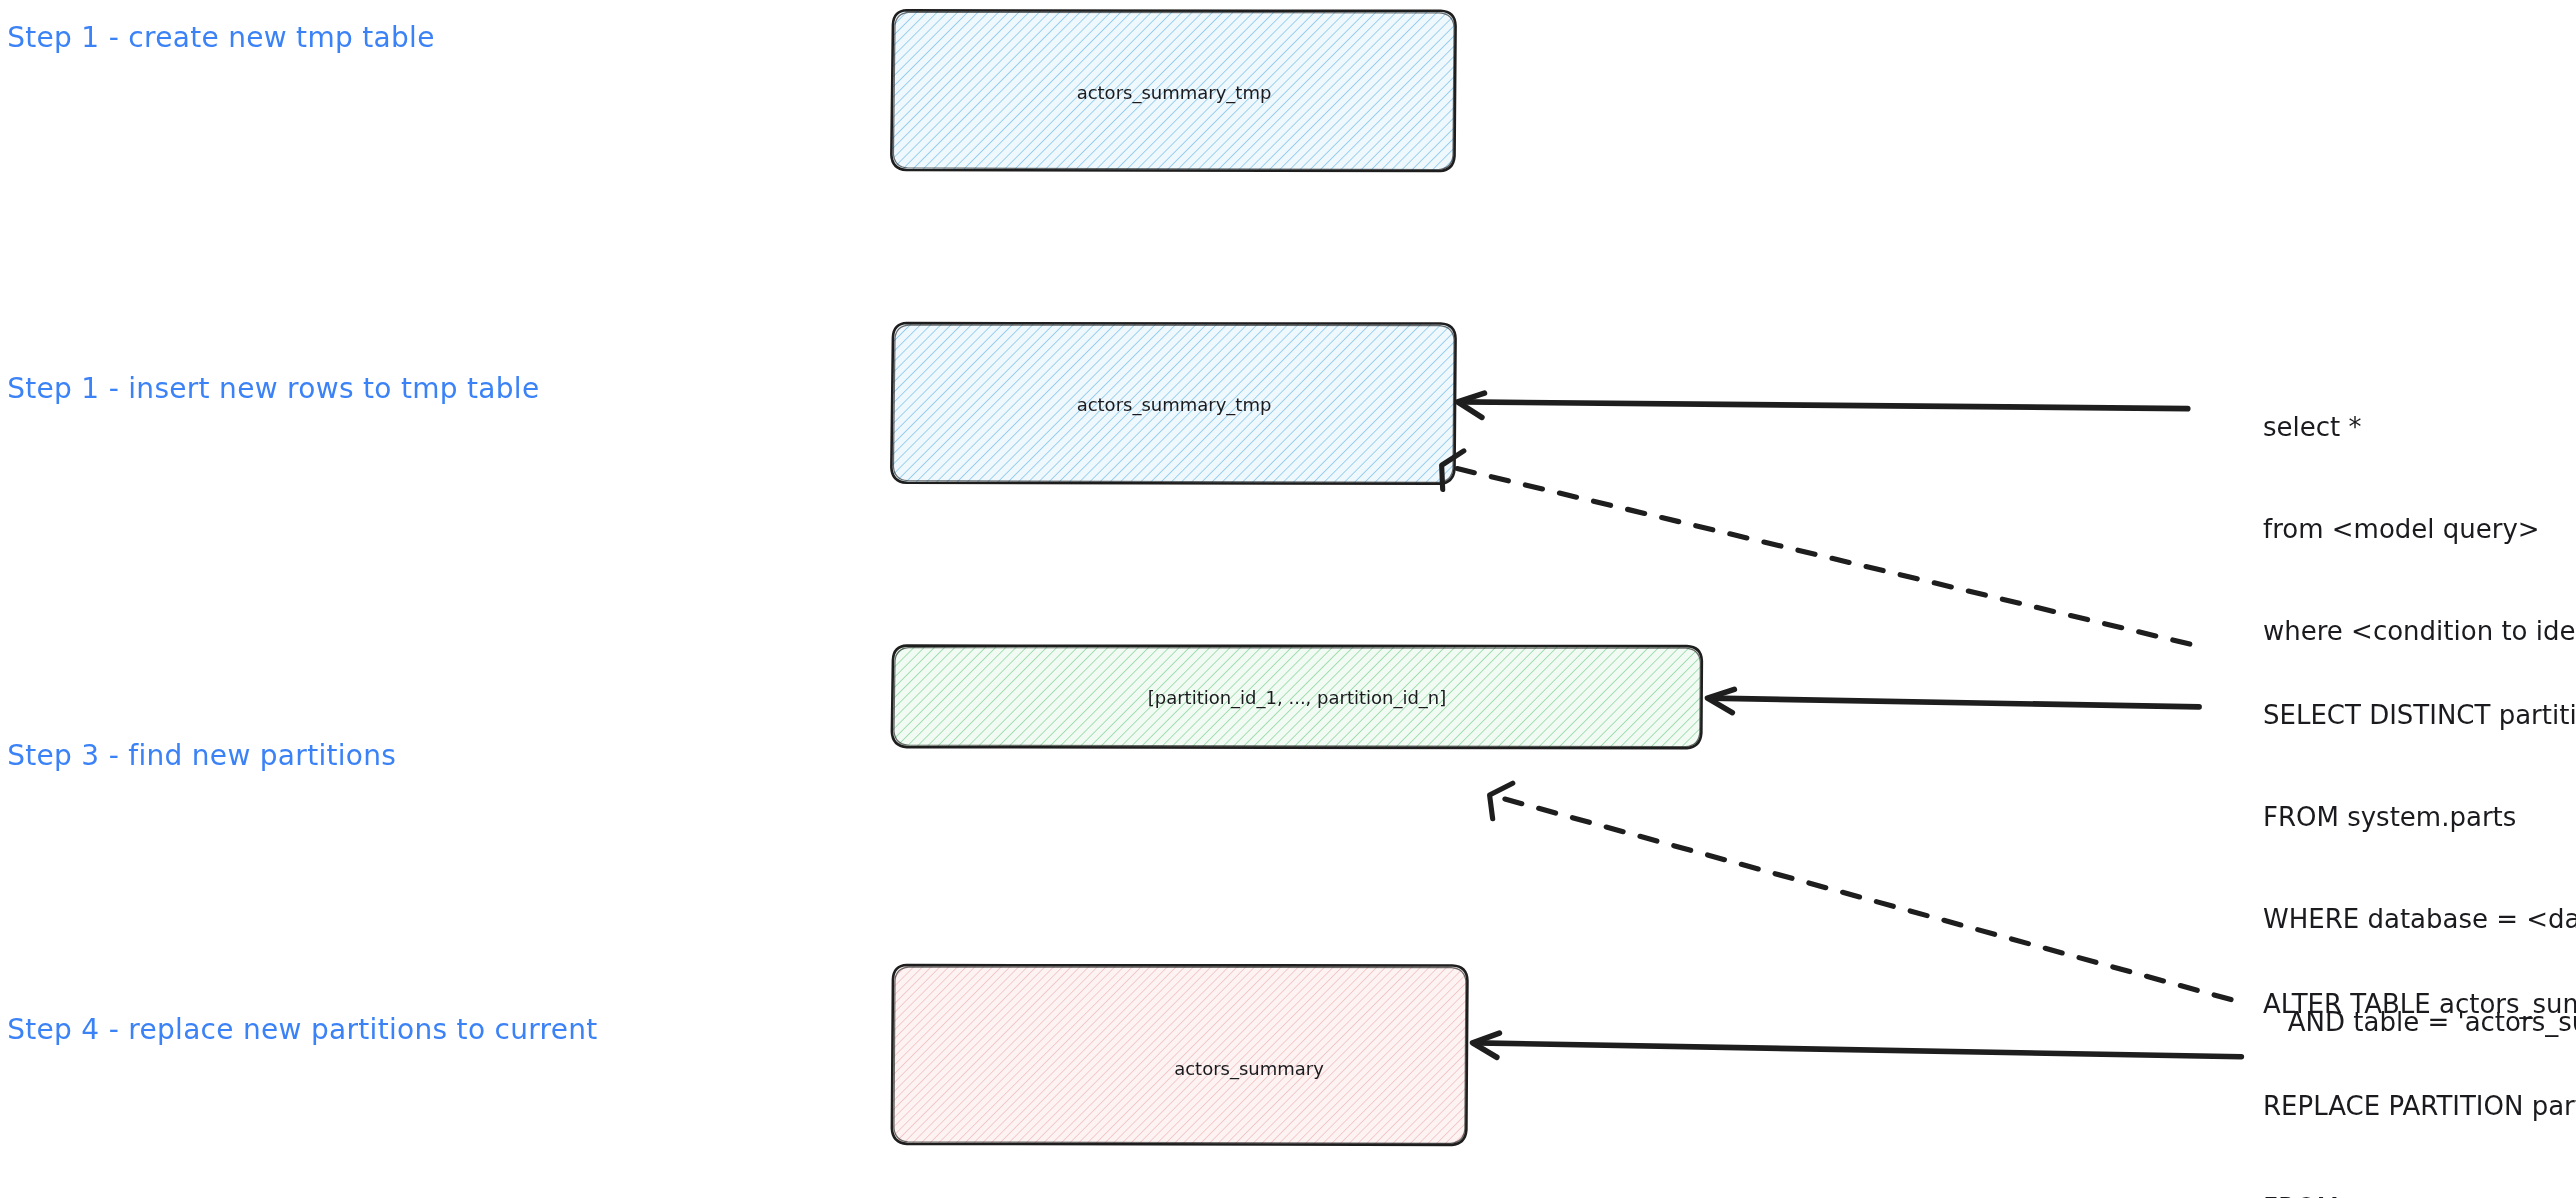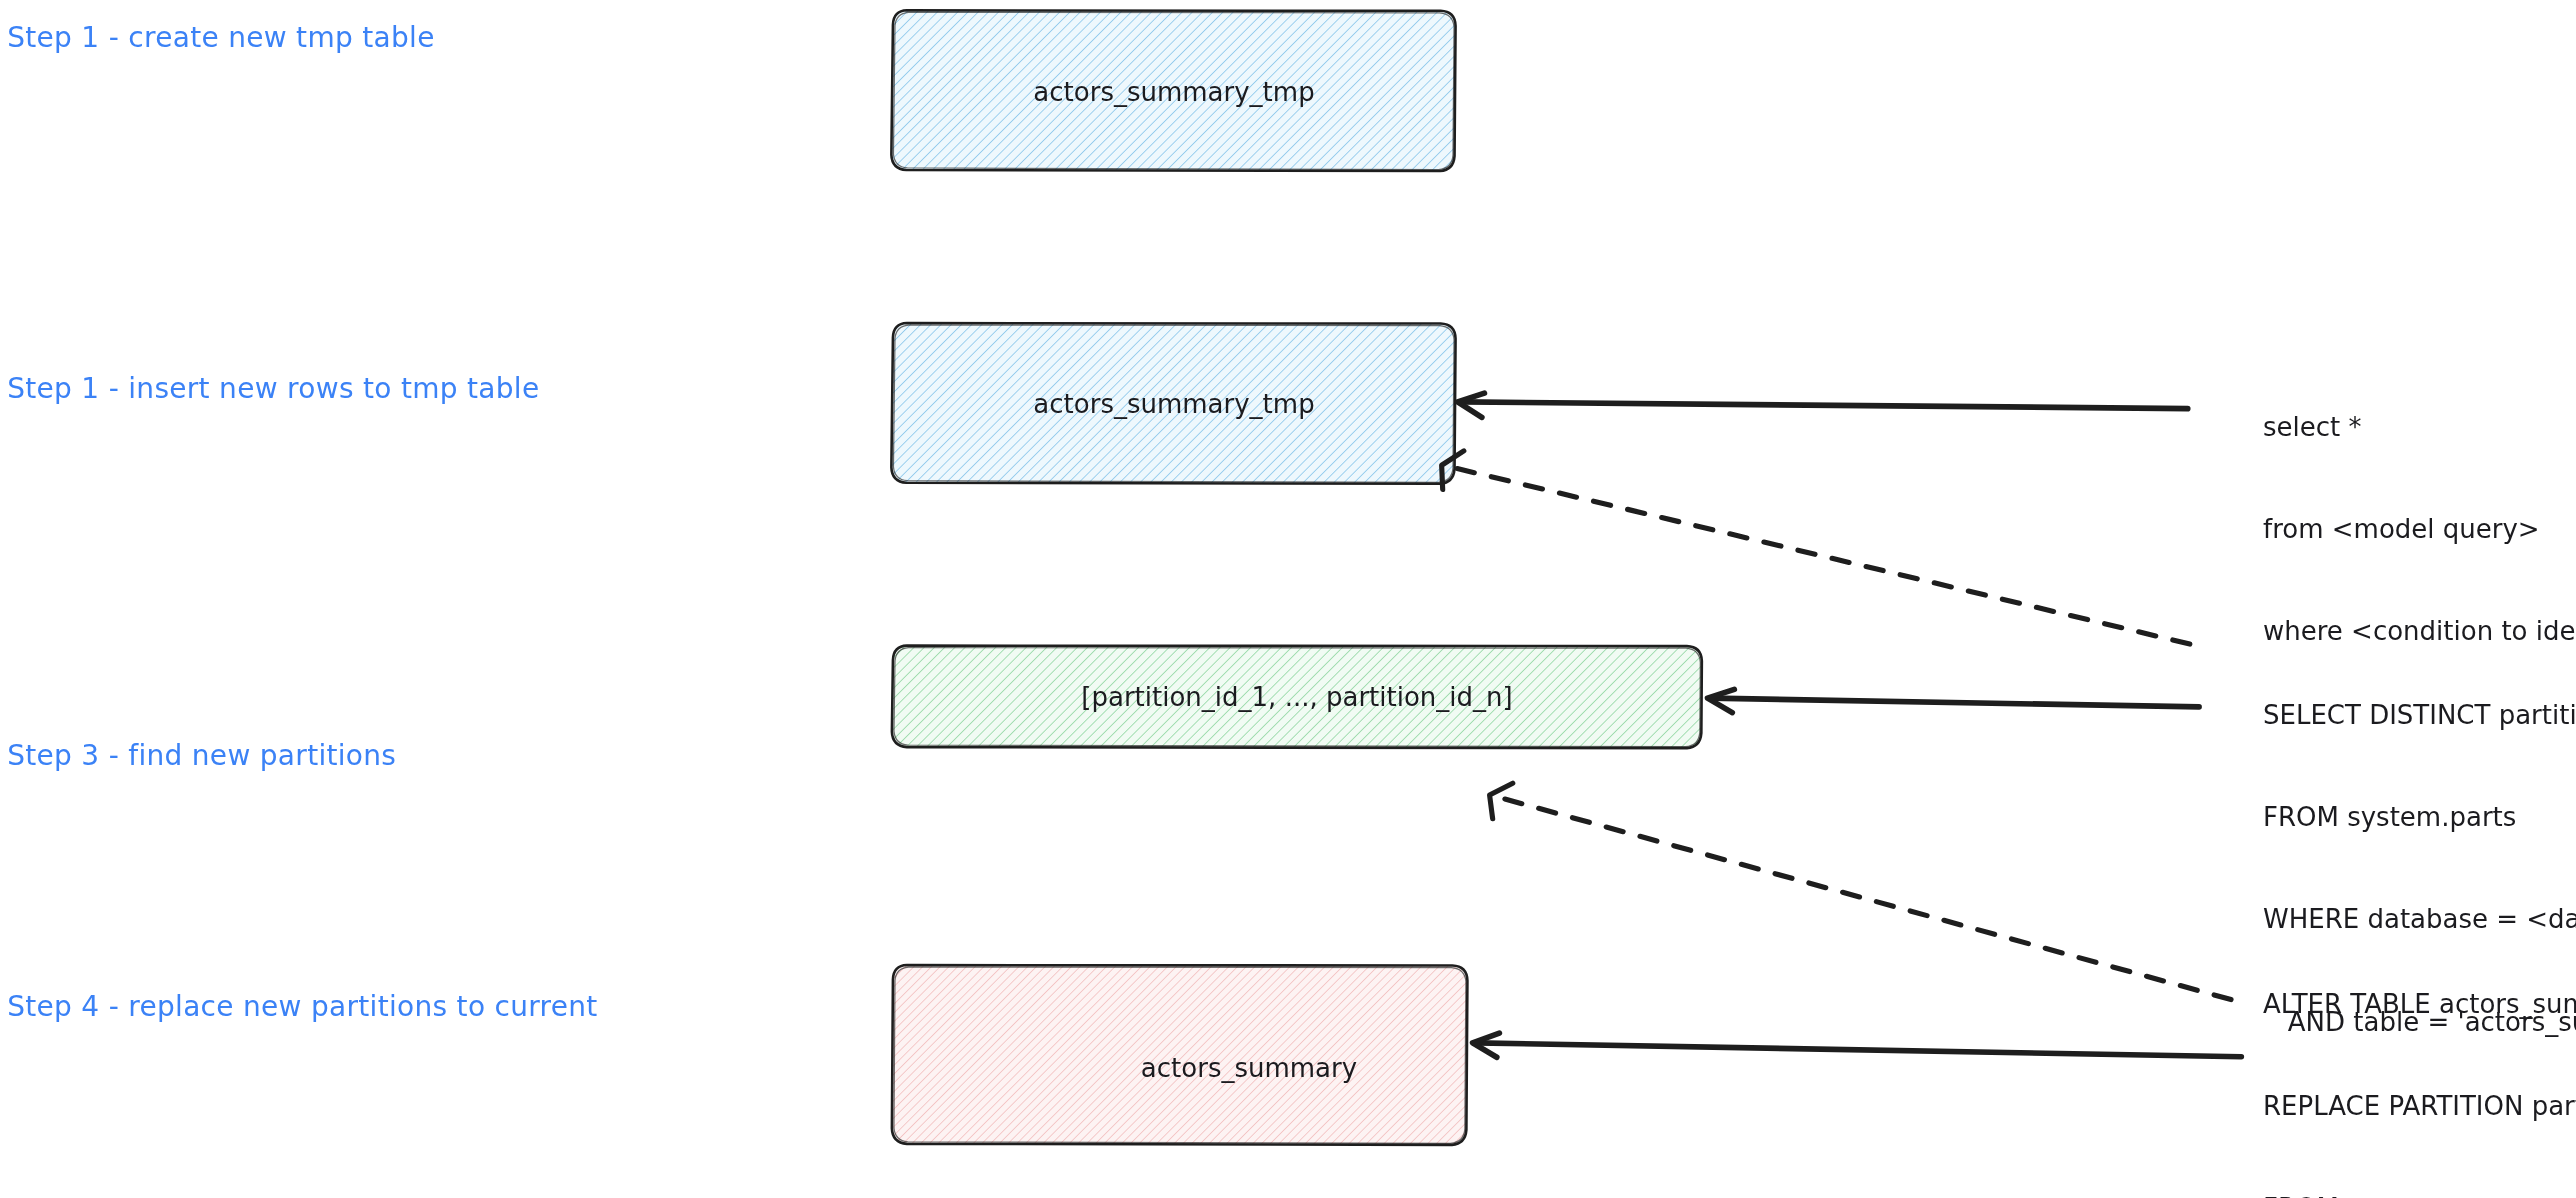--- a/index.html
+++ b/index.html
@@ -32,21 +32,21 @@
     font-size: 28px;
     color: #3b82f6;
     white-space: nowrap;
     letter-spacing: 0.3px;
   }
 
   
   .shape-text {
     position: absolute;
     font-family: "DejaVu Sans", sans-serif;
-    font-size: 26px;
+    font-size: 18px;
     color: #1b1b1f;
     white-space: nowrap;
     text-align: center;
     transform: translate(-50%, -50%);
   }
 
   
   .sql-block {
     position: absolute;
     font-family: "DejaVu Sans", sans-serif;
@@ -138,21 +138,21 @@
 
     <g>
       <path d="M4330,1940 L2900,1545" fill="none" stroke="#1e1e1e" stroke-width="10" stroke-linecap="round" stroke-dasharray="34 34"></path>
       <path d="M2936,1520 L2891,1543 L2897,1589" fill="none" stroke="#1e1e1e" stroke-width="10" stroke-linecap="round" stroke-linejoin="round"></path>
     </g>
   </svg>
 
   <div class="step-label" style="left:7.2px; top:20.6px;">Step 1 - create new tmp table</div>
   <div class="step-label" style="left:7.2px; top:372px;">Step 1 - insert new rows to tmp table</div>
   <div class="step-label" style="left:7.2px; top:699px;margin-top:40px;">Step 3 - find new partitions</div>
-  <div class="step-label" style="left:7.2px; top:990px;">Step 4 - replace new partitions to current</div>
+  <div class="step-label" style="left:7.2px; top:1013px;">Step 4 - replace new partitions to current</div>
 
   <div class="shape-text" style="left:1174px; top:92px;">actors_summary_tmp</div>
   <div class="shape-text" style="left:1174px; top:404px;">actors_summary_tmp</div>
   <div class="shape-text" style="left:1297px; top:697px;">[partition_id_1, ..., partition_id_n]</div>
   <div class="shape-text" style="left:1249px; top:1056px;margin-top:12px;">actors_summary</div>
 
   <div class="sql-block" style="left:2263px; top:342px;">
     <span class="sql-line">select *</span>
     <span class="sql-line">from &lt;model query&gt;</span>
     <span class="sql-line">where &lt;condition to identify new&gt;</span>

